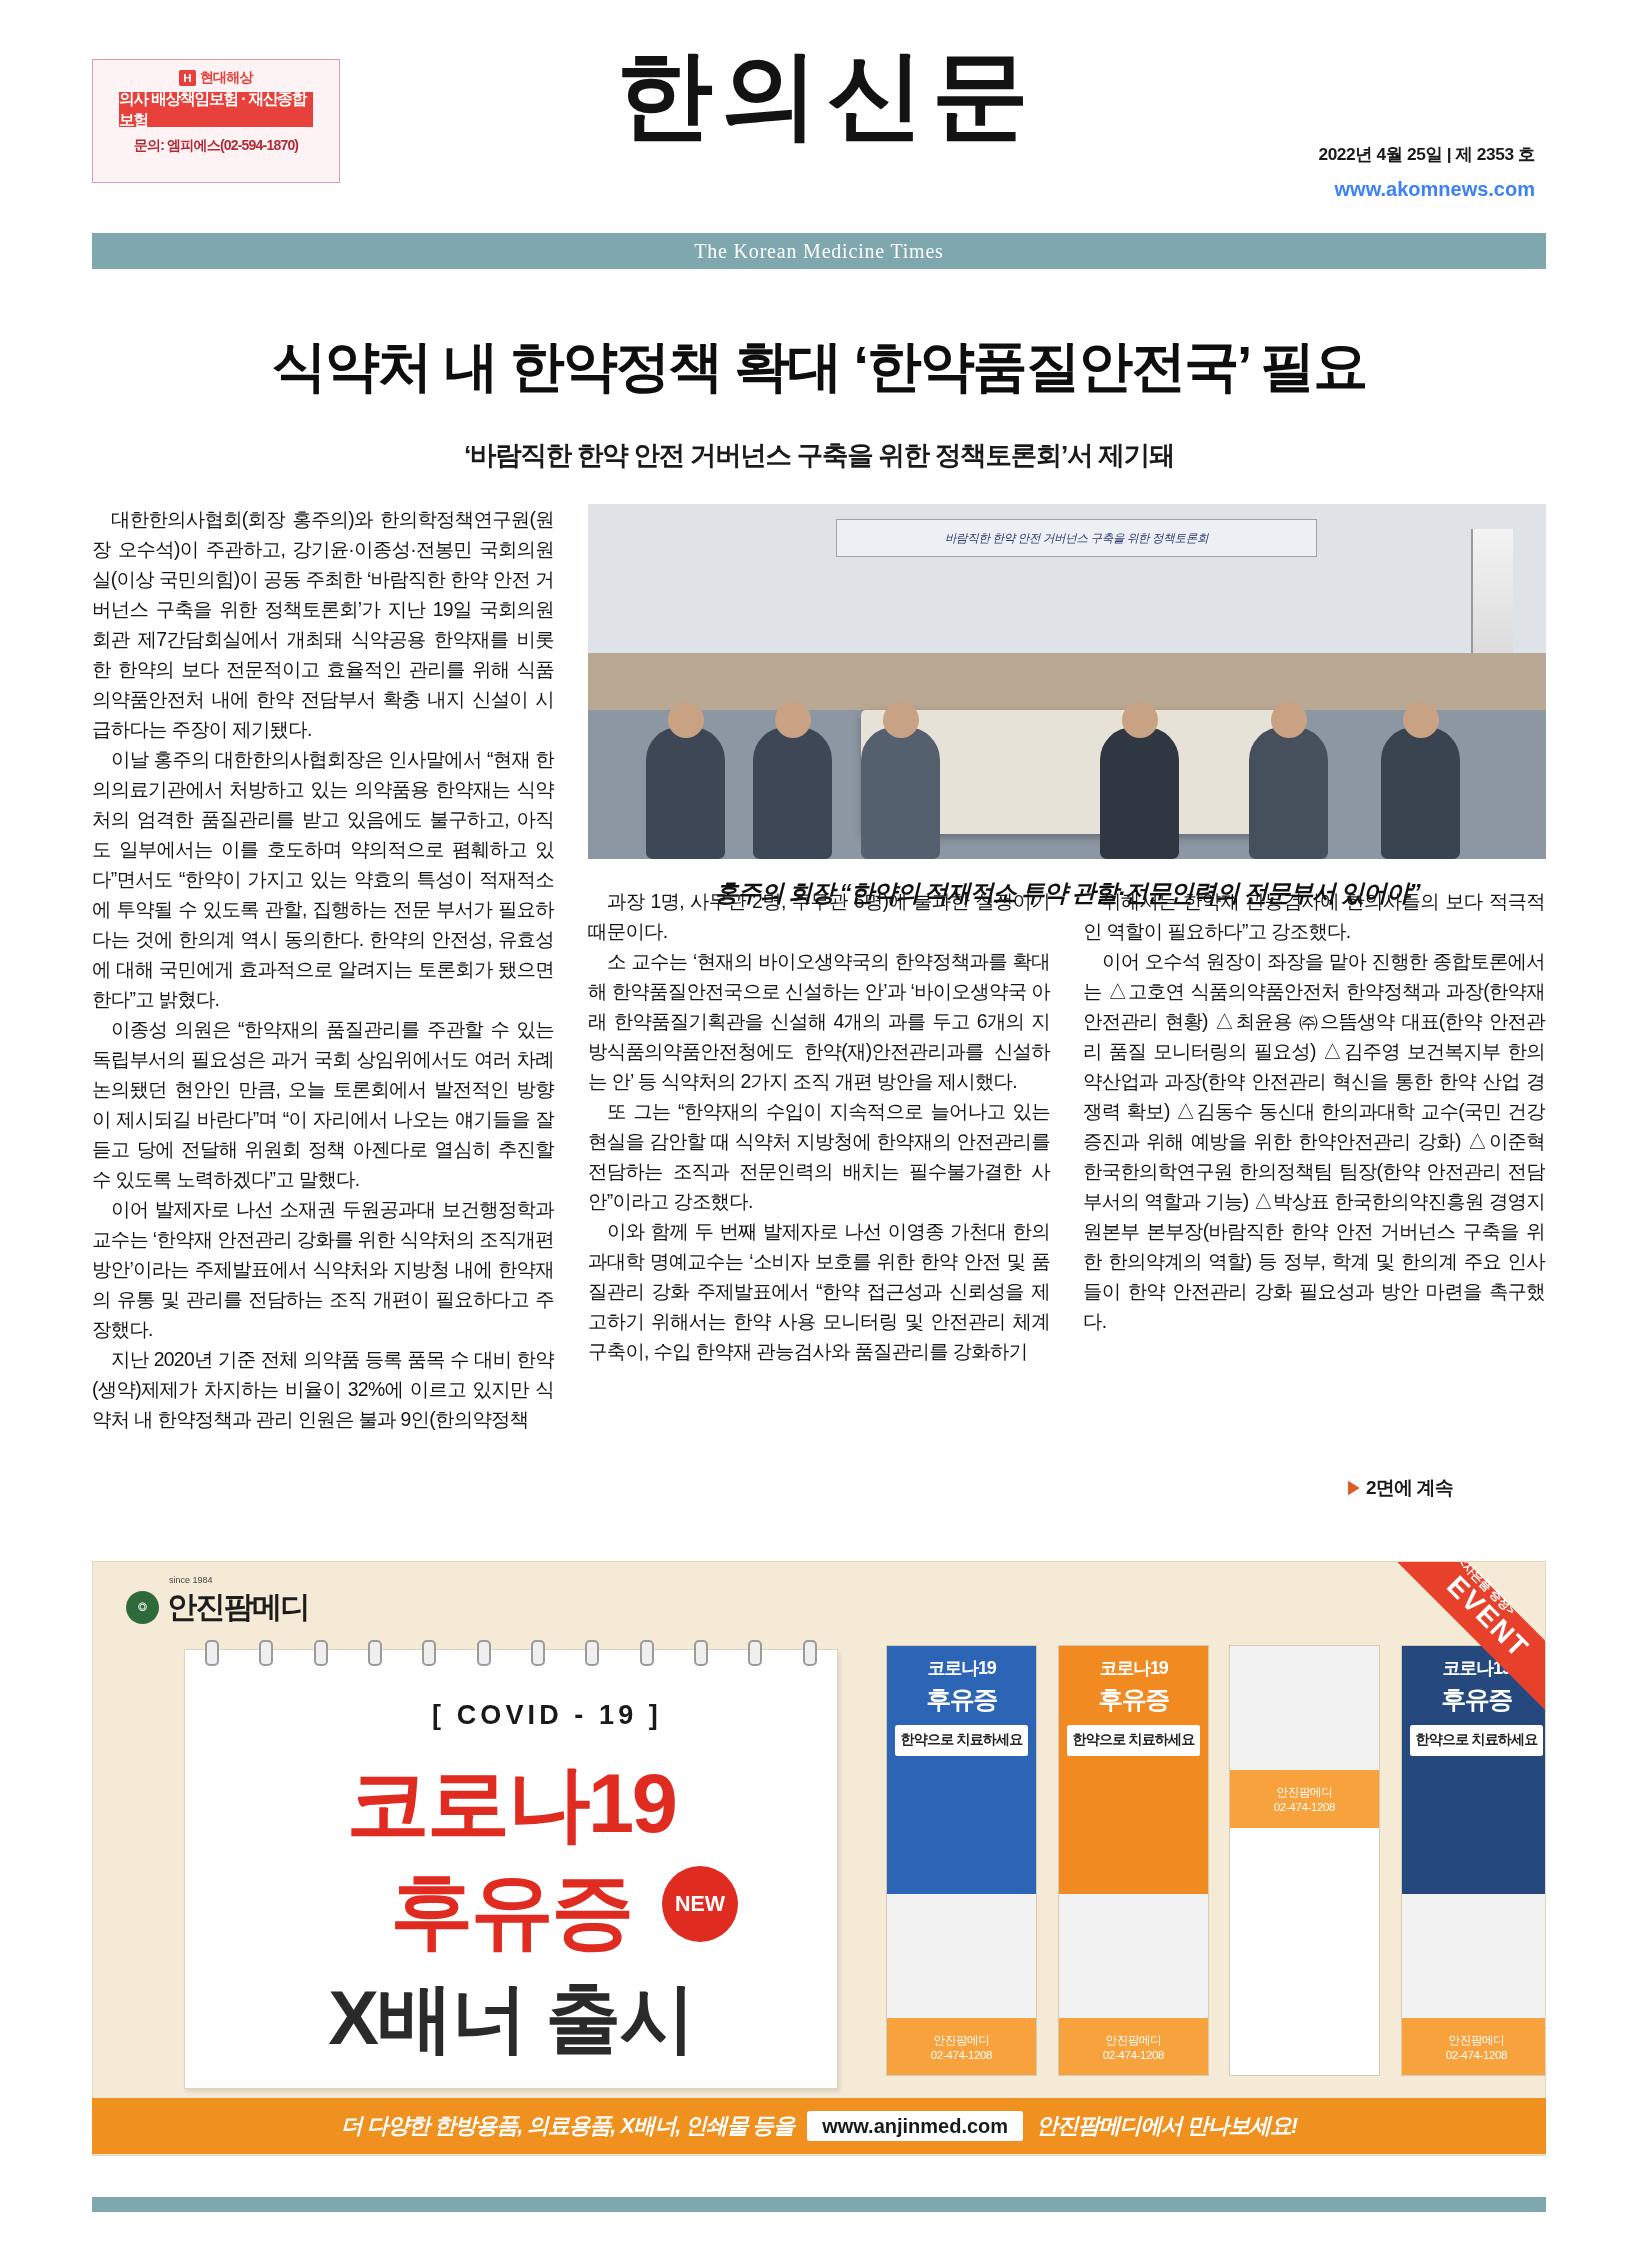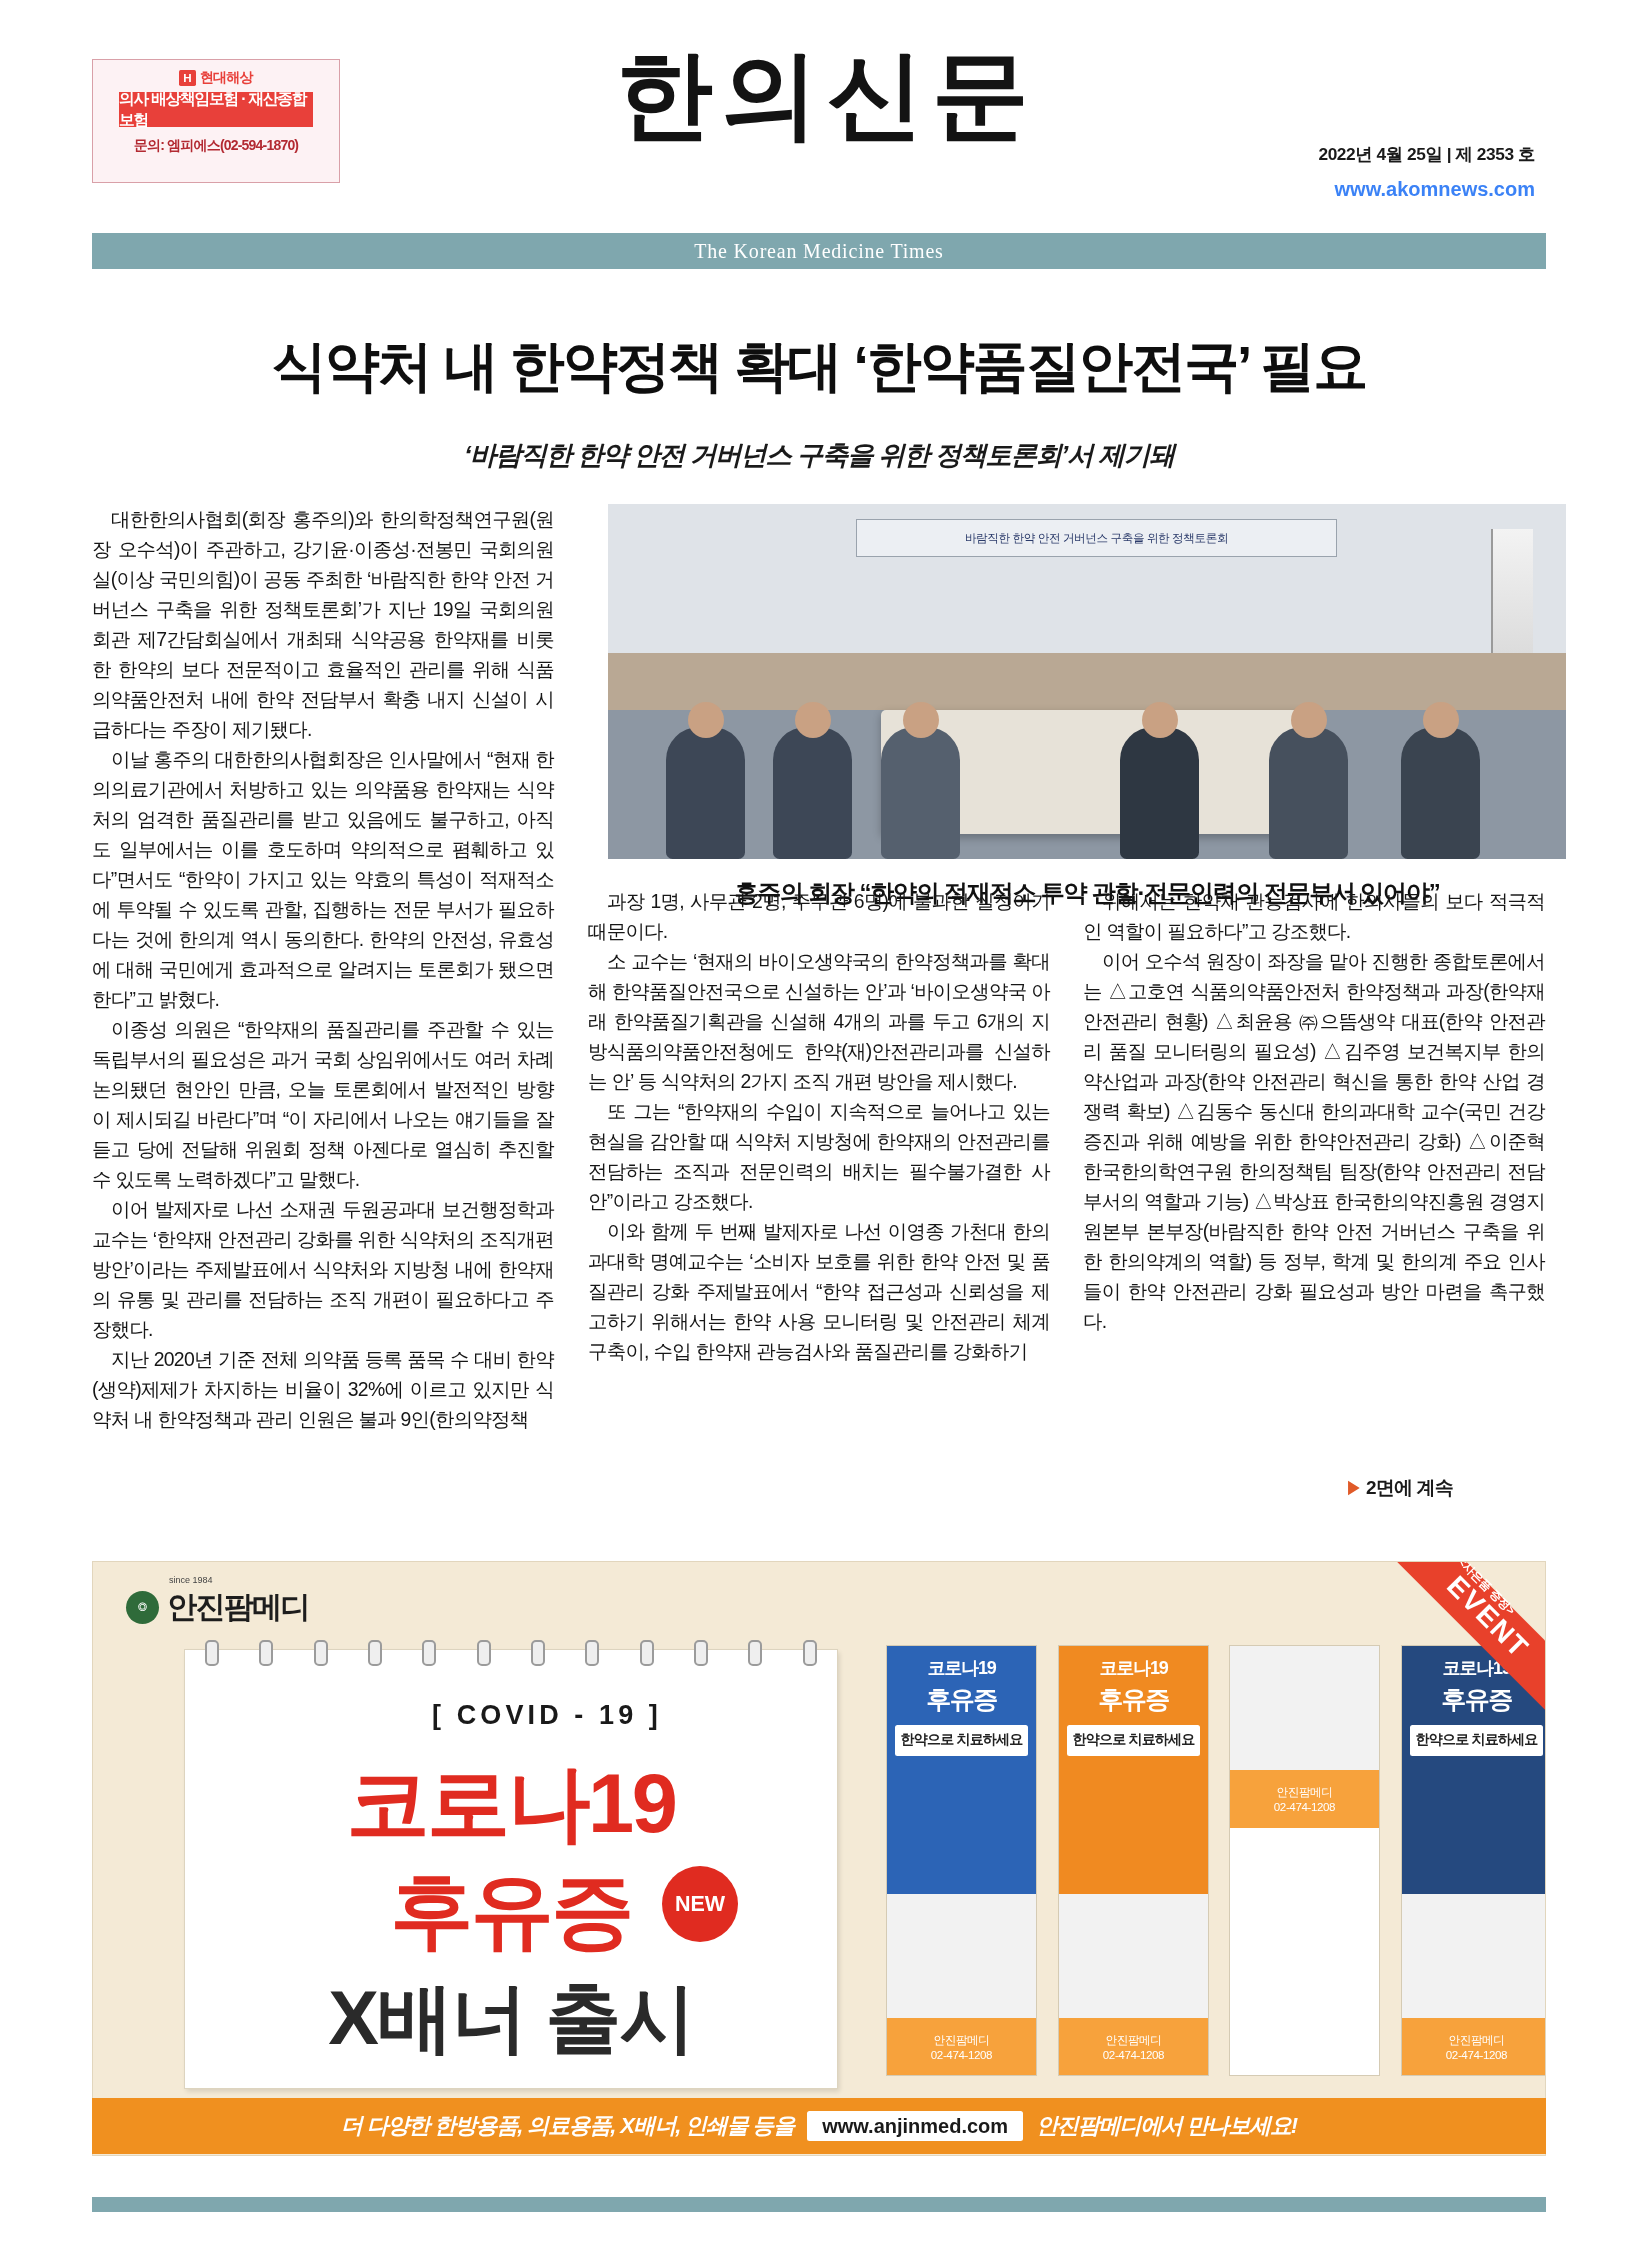--- a/index.html
+++ b/index.html
@@ -149,21 +149,20 @@
   }
   .subhead {
     position: absolute;
     left: 92px; top: 438px;
     width: 1454px;
     text-align: center;
     font-size: 26.4px;
     font-weight: bold;
     letter-spacing: -1.2px;
     color: #1a1a1a;
-    font-style: italic;
   }
 
   
   .article {
     position: absolute;
     left: 92px; top: 504px;
     width: 1454px;
     height: 1008px;
   }
   .col {
@@ -179,22 +178,23 @@
   .col p {
     margin: 0;
     text-indent: 19px;
   }
   .col1 { left: 0; }
   .col2 { left: 496px; top: 382px; width: 462px; }
   .col3 { left: 991px; top: 382px; width: 462px; }
 
   .photo-block {
     position: absolute;
-    left: 516px; top: 0;
+    left: 496px; top: 0;
     width: 958px;
+    font-style: italic;
   }
   .photo {
     width: 958px;
     height: 355px;
     background: linear-gradient(#c5ccd4, #aab3bd);
     position: relative;
     overflow: hidden;
   }
   .photo .banner {
     position: absolute;

